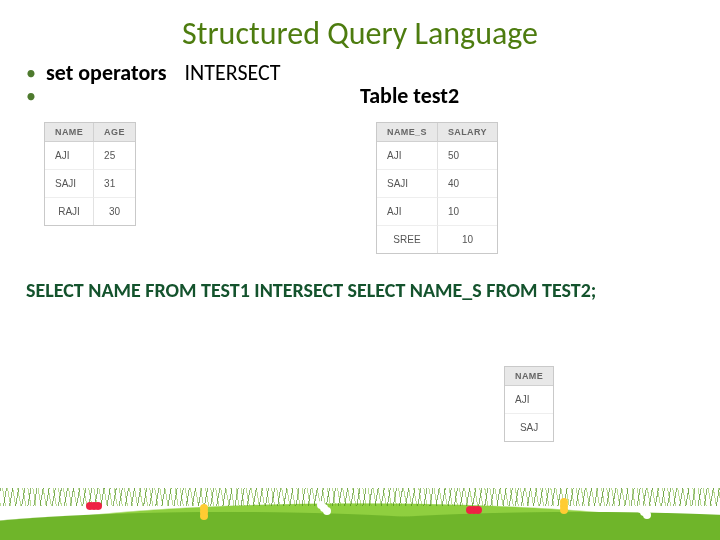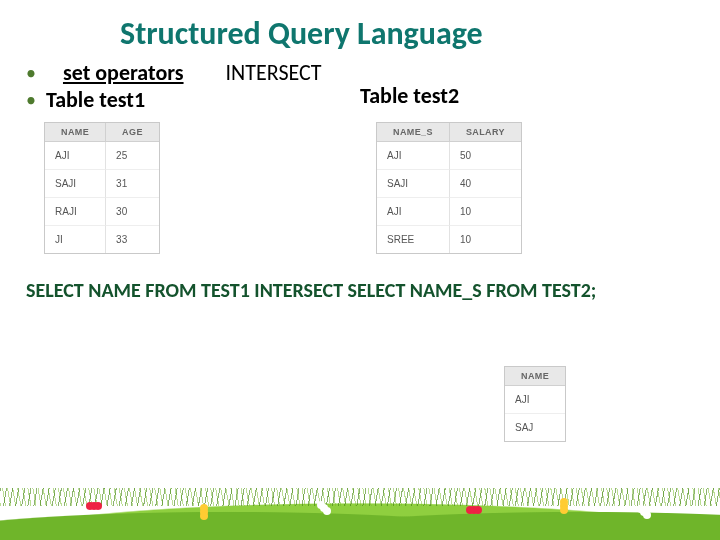--- a/index.html
+++ b/index.html
@@ -6,48 +6,47 @@
   body {
     margin: 0;
     width: 720px;
     height: 540px;
     background: #fff;
     font-family: Calibri, Arial, sans-serif;
     position: relative;
     overflow: hidden;
   }
   .title {
+    text-align: center;
     font-size: 32px;
-    font-weight: 700;
-    color: #0f766e;
+    font-weight: 400;
+    color: #4d7c0f;
     margin: 14px 0 6px 120px;
     width: 480px;
   }
   .bullets {
     margin: 2px 0 0 26px;
   }
   .bullet-row {
     display: flex;
     align-items: baseline;
     font-size: 22px;
     color: #000;
   }
   .dot {
     color: #4e7a2e;
     font-size: 20px;
     margin-right: 10px;
     line-height: 1;
   }
   .setops {
     font-weight: 700;
-    text-decoration: underline;
-    margin-left: 17px;
   }
   .intersect {
-    margin-left: 42px;
+    margin-left: 18px;
     font-weight: 400;
   }
   .tablelabel {
     font-weight: 700;
   }
   .tlabel2 {
     position: absolute;
     left: 360px;
     top: 82px;
     font-size: 22px;
@@ -61,38 +60,38 @@
     border-spacing: 0;
     font-family: Arial, sans-serif;
     font-size: 10px;
     border: 1px solid #c9c9c9;
     background: #fbfbfb;
   }
   .tbl th {
     background: #e8e8e8;
     color: #666;
     font-weight: 700;
-    padding: 4px 16px;
+    padding: 4px 10px;
     border-right: 1px solid #d0d0d0;
     border-bottom: 1px solid #d0d0d0;
     text-align: left;
     letter-spacing: 0.4px;
     font-size: 9px;
   }
   .tbl th:last-child { border-right: none; }
   .tbl td {
     color: #555;
     padding: 8px 10px;
     border-right: 1px solid #e2e2e2;
     border-bottom: 1px solid #eee;
     text-align: left;
     background: #fff;
   }
   .tbl td:last-child { border-right: none; }
-  .tbl tr:last-child td { border-bottom: none; }
+  .tbl tr:last-child td { border-bottom: none; text-align: center; }
 
   #table1 { left: 44px; top: 122px; }
   #table2 { left: 376px; top: 122px; }
   #table3 { left: 504px; top: 366px; }
 
   .sql {
     position: absolute;
     left: 26px;
     top: 278px;
     width: 640px;
@@ -146,21 +145,20 @@
 <div class="title">Structured Query Language</div>
 
 <div class="bullets">
   <div class="bullet-row">
     <span class="dot">•</span>
     <span class="setops">set operators</span>
     <span class="intersect">INTERSECT</span>
   </div>
   <div class="bullet-row">
     <span class="dot">•</span>
-    <span class="tablelabel">Table test1</span>
   </div>
 </div>
 
 <div class="tlabel2">Table test2</div>
 
 <table id="table1" class="tbl">
   <tbody>
       <tr>
     <th>NAME</th>
     <th>AGE</th>
@@ -169,24 +167,20 @@
         <td>AJI</td>
         <td>25</td>
       </tr>
   <tr>
         <td>SAJI</td>
         <td>31</td>
       </tr>
   <tr>
         <td>RAJI</td>
         <td>30</td>
-      </tr>
-  <tr>
-        <td>JI</td>
-        <td>33</td>
       </tr>
 </tbody>
   </table>
 
 <table id="table2" class="tbl">
   <tbody>
       <tr>
     <th>NAME_S</th>
     <th>SALARY</th>
   </tr>

